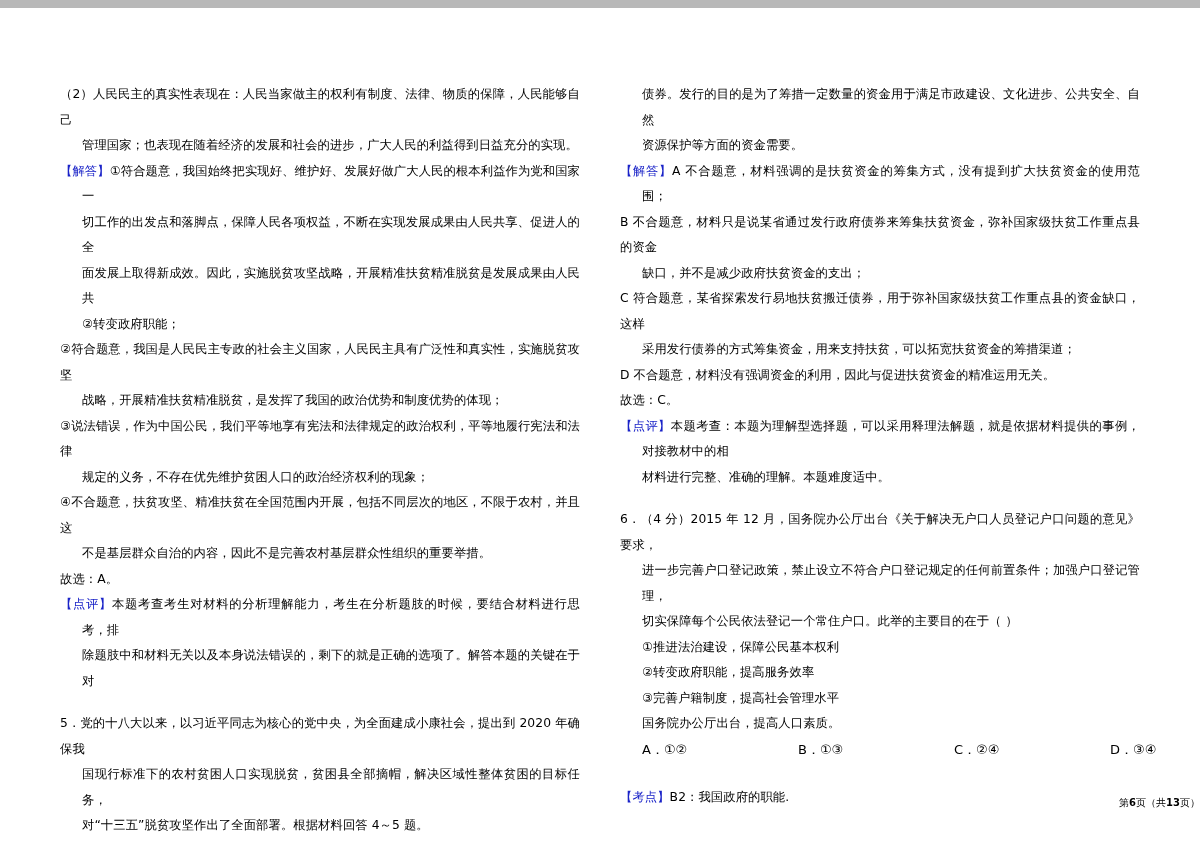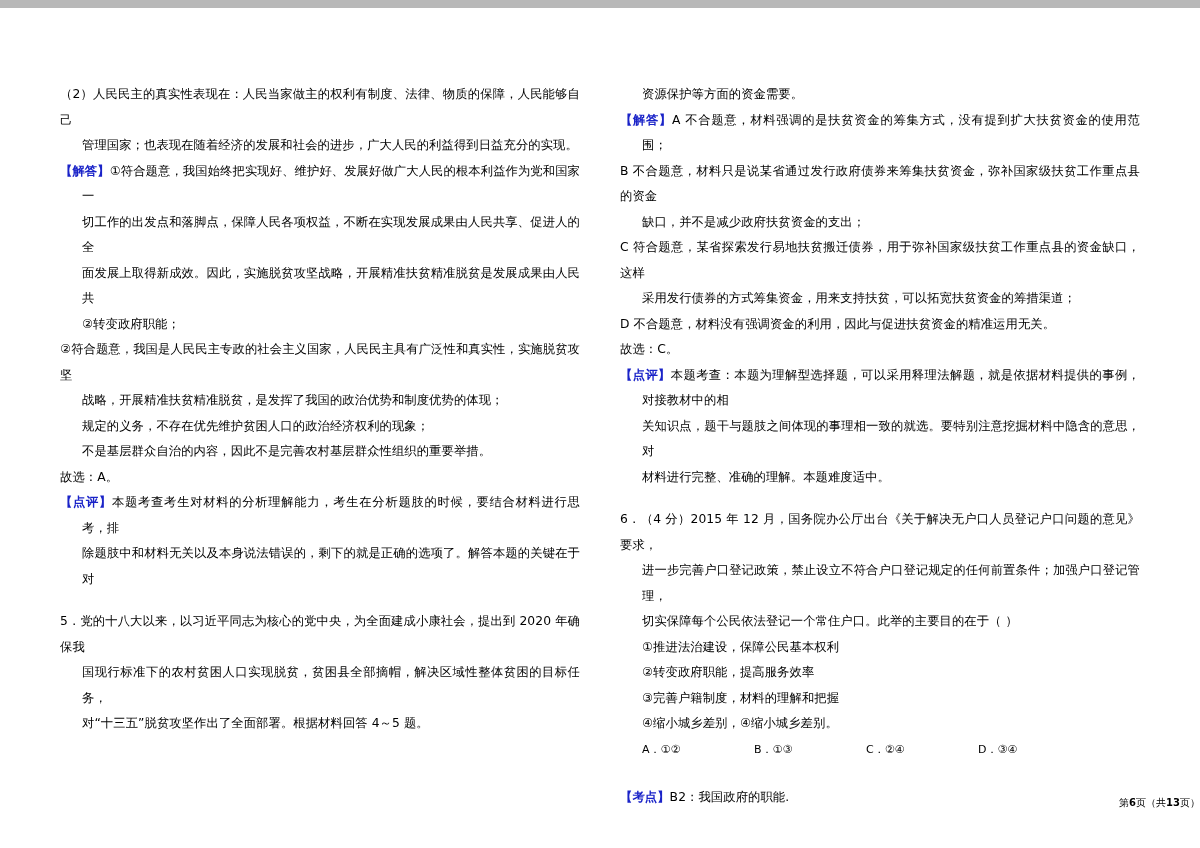--- a/index.html
+++ b/index.html
@@ -39,29 +39,30 @@
   }
   .hang {
     padding-left: 22px;
     text-indent: -22px;
   }
   .indent-block {
     padding-left: 22px;
   }
   .tag {
     color: #1a23c8;
-    font-weight: bold;
+    font-weight: normal;
   }
   .gap-m { height: 17px; }
   .gap-l { height: 23px; }
   .opts {
     display: flex;
-    font-size: 11px;
+    font-size: 13px;
     line-height: 25.5px;
     padding-left: 22px;
+    gap: 44px;
   }
   .opts .o {
     flex: 0 0 auto;
   }
   .opts4 .o4 { width: 112px; }
   .footer {
     position: absolute;
     bottom: 46px;
     left: 0;
     width: 100%;
@@ -83,61 +84,63 @@
 
       <p class="p">（2）人民民主的真实性表现在：人民当家做主的权利有制度、法律、物质的保障，人民能够自己</p>
       <p class="p indent-block">管理国家；也表现在随着经济的发展和社会的进步，广大人民的利益得到日益充分的实现。</p>
 
       <p class="p hang"><span class="tag">【解答】</span><span>①符合题意，我国始终把实现好、维护好、发展好做广大人民的根本利益作为党和国家一</span></p>
       <p class="p indent-block">切工作的出发点和落脚点，保障人民各项权益，不断在实现发展成果由人民共享、促进人的全</p>
       <p class="p indent-block">面发展上取得新成效。因此，实施脱贫攻坚战略，开展精准扶贫精准脱贫是发展成果由人民共</p>
       <p class="p indent-block">②转变政府职能；</p>
       <p class="p">②符合题意，我国是人民民主专政的社会主义国家，人民民主具有广泛性和真实性，实施脱贫攻坚</p>
       <p class="p indent-block">战略，开展精准扶贫精准脱贫，是发挥了我国的政治优势和制度优势的体现；</p>
+      <p class="p">③说法错误，作为中国公民，我们平等地享有宪法和法律规定的政治权利，平等地履行宪法和法律</p>
       <p class="p indent-block">规定的义务，不存在优先维护贫困人口的政治经济权利的现象；</p>
+      <p class="p">④不合题意，扶贫攻坚、精准扶贫在全国范围内开展，包括不同层次的地区，不限于农村，并且这</p>
       <p class="p indent-block">不是基层群众自治的内容，因此不是完善农村基层群众性组织的重要举措。</p>
       <p class="p">故选：A。</p>
 
       <p class="p hang"><span class="tag">【点评】</span><span>本题考查考生对材料的分析理解能力，考生在分析题肢的时候，要结合材料进行思考，排</span></p>
       <p class="p indent-block">除题肢中和材料无关以及本身说法错误的，剩下的就是正确的选项了。解答本题的关键在于对</p>
 
       <div class="gap-m"></div>
 
       <p class="p">5．党的十八大以来，以习近平同志为核心的党中央，为全面建成小康社会，提出到 2020 年确保我</p>
       <p class="p indent-block">国现行标准下的农村贫困人口实现脱贫，贫困县全部摘帽，解决区域性整体贫困的目标任务，</p>
       <p class="p indent-block">对“十三五”脱贫攻坚作出了全面部署。根据材料回答 4～5 题。</p>
 
     </div>
 
     <div class="col">
 
+      <p class="p indent-block">债券。发行的目的是为了筹措一定数量的资金用于满足市政建设、文化进步、公共安全、自然</p>
       <p class="p indent-block">资源保护等方面的资金需要。</p>
 
       <p class="p hang"><span class="tag">【解答】</span><span>A 不合题意，材料强调的是扶贫资金的筹集方式，没有提到扩大扶贫资金的使用范围；</span></p>
       <p class="p">B 不合题意，材料只是说某省通过发行政府债券来筹集扶贫资金，弥补国家级扶贫工作重点县的资金</p>
       <p class="p indent-block">缺口，并不是减少政府扶贫资金的支出；</p>
       <p class="p">C 符合题意，某省探索发行易地扶贫搬迁债券，用于弥补国家级扶贫工作重点县的资金缺口，这样</p>
       <p class="p indent-block">采用发行债券的方式筹集资金，用来支持扶贫，可以拓宽扶贫资金的筹措渠道；</p>
       <p class="p">D 不合题意，材料没有强调资金的利用，因此与促进扶贫资金的精准运用无关。</p>
       <p class="p">故选：C。</p>
 
       <p class="p hang"><span class="tag">【点评】</span><span>本题考查：本题为理解型选择题，可以采用释理法解题，就是依据材料提供的事例，对接教材中的相</span></p>
-      <p class="p indent-block">关知识点，题干与题肢之间体现的事理相一致的就选。要特别注意挖掘材料中隐含的意思，对</p>
       <p class="p indent-block">材料进行完整、准确的理解。本题难度适中。</p>
 
       <div class="gap-m"></div>
 
       <p class="p">6．（4 分）2015 年 12 月，国务院办公厅出台《关于解决无户口人员登记户口问题的意见》要求，</p>
       <p class="p indent-block">进一步完善户口登记政策，禁止设立不符合户口登记规定的任何前置条件；加强户口登记管理，</p>
       <p class="p indent-block">切实保障每个公民依法登记一个常住户口。此举的主要目的在于（      ）</p>
 
       <p class="p indent-block">①推进法治建设，保障公民基本权利</p>
       <p class="p indent-block">②转变政府职能，提高服务效率</p>
-      <p class="p indent-block">③完善户籍制度，材料的理解和把握</p>
-      <p class="p indent-block">④缩小城乡差别，④缩小城乡差别。</p>
+      <p class="p indent-block">③完善户籍制度，提高社会管理水平</p>
+      <p class="p indent-block">国务院办公厅出台，提高人口素质。</p>
 
       <div class="opts opts4 indent-block">
         <div class="o o4">A．①②</div>
         <div class="o o4">B．①③</div>
         <div class="o o4">C．②④</div>
         <div class="o o4">D．③④</div>
       </div>
 
       <div class="gap-l"></div>
 

